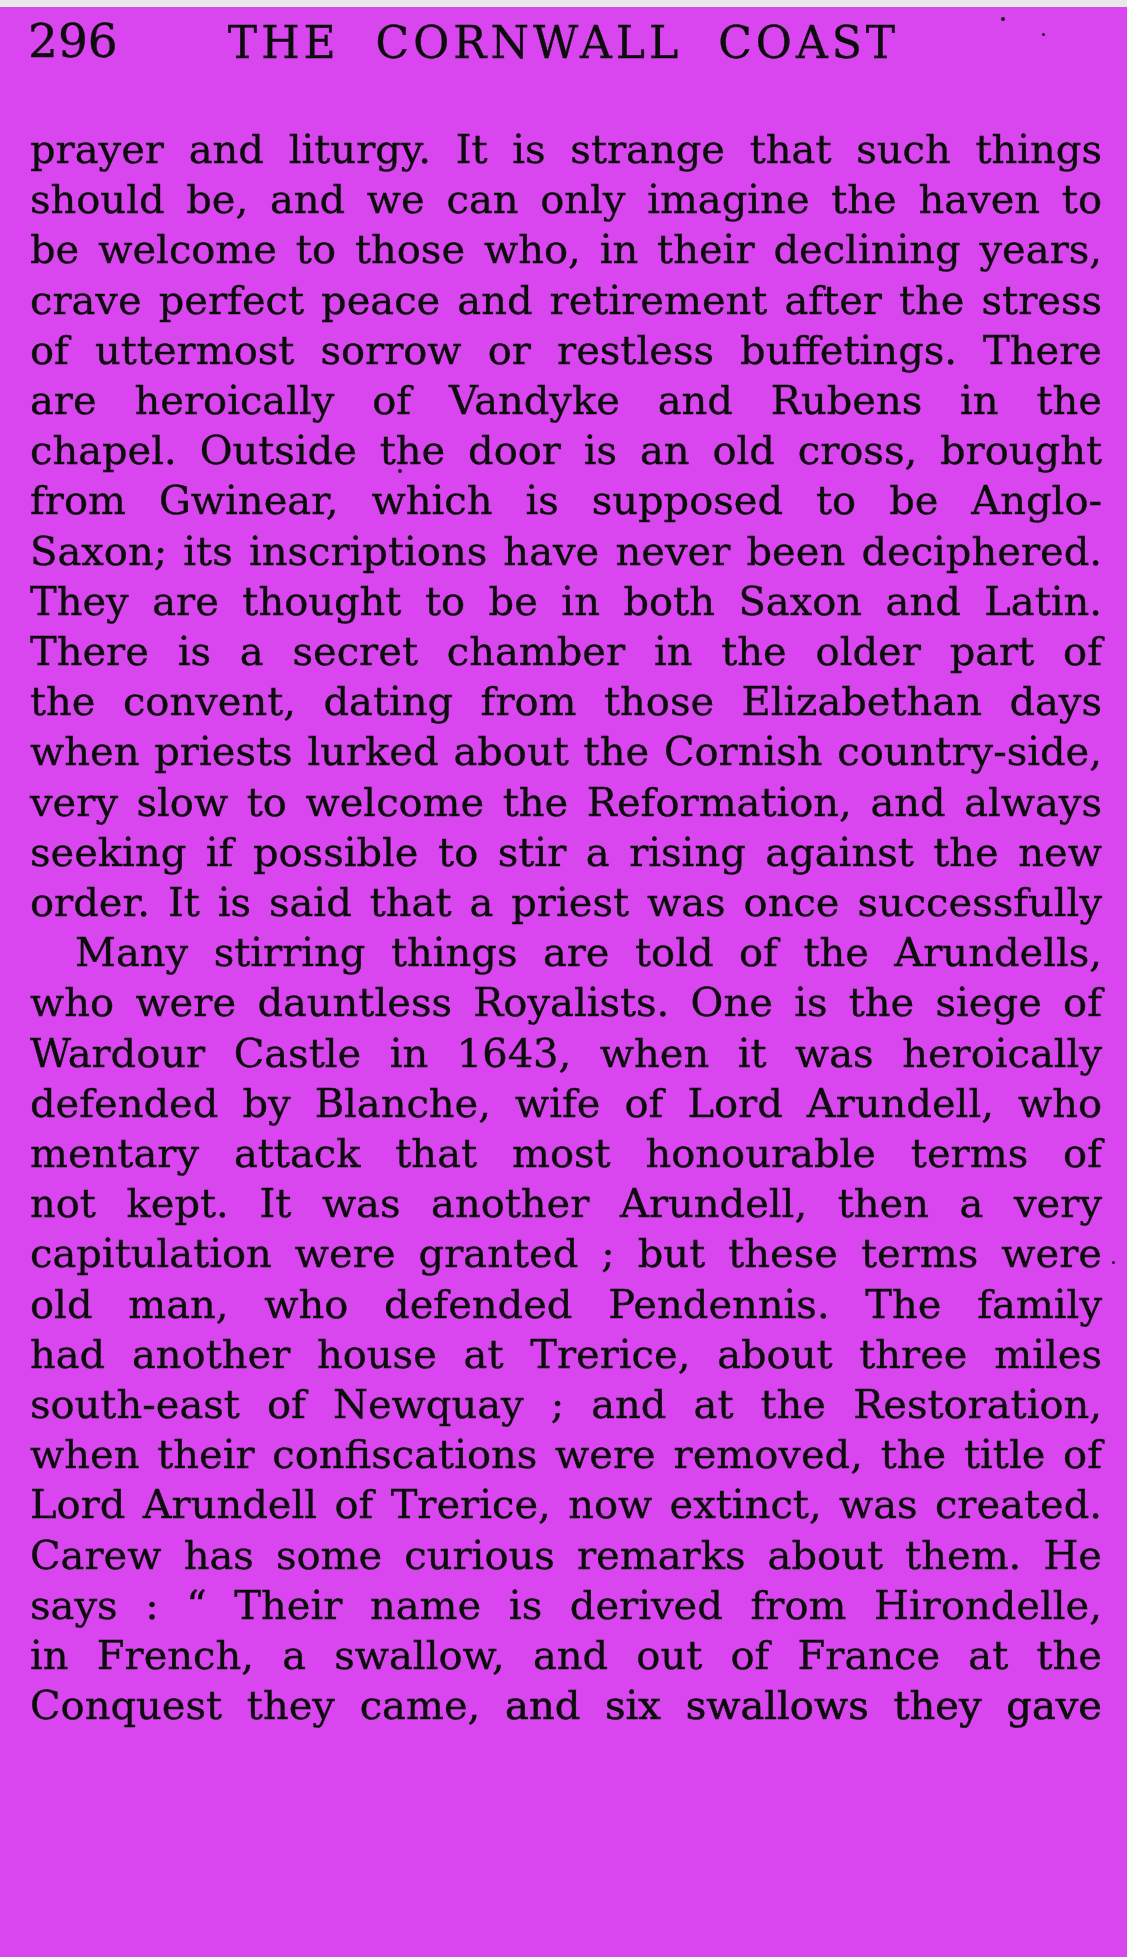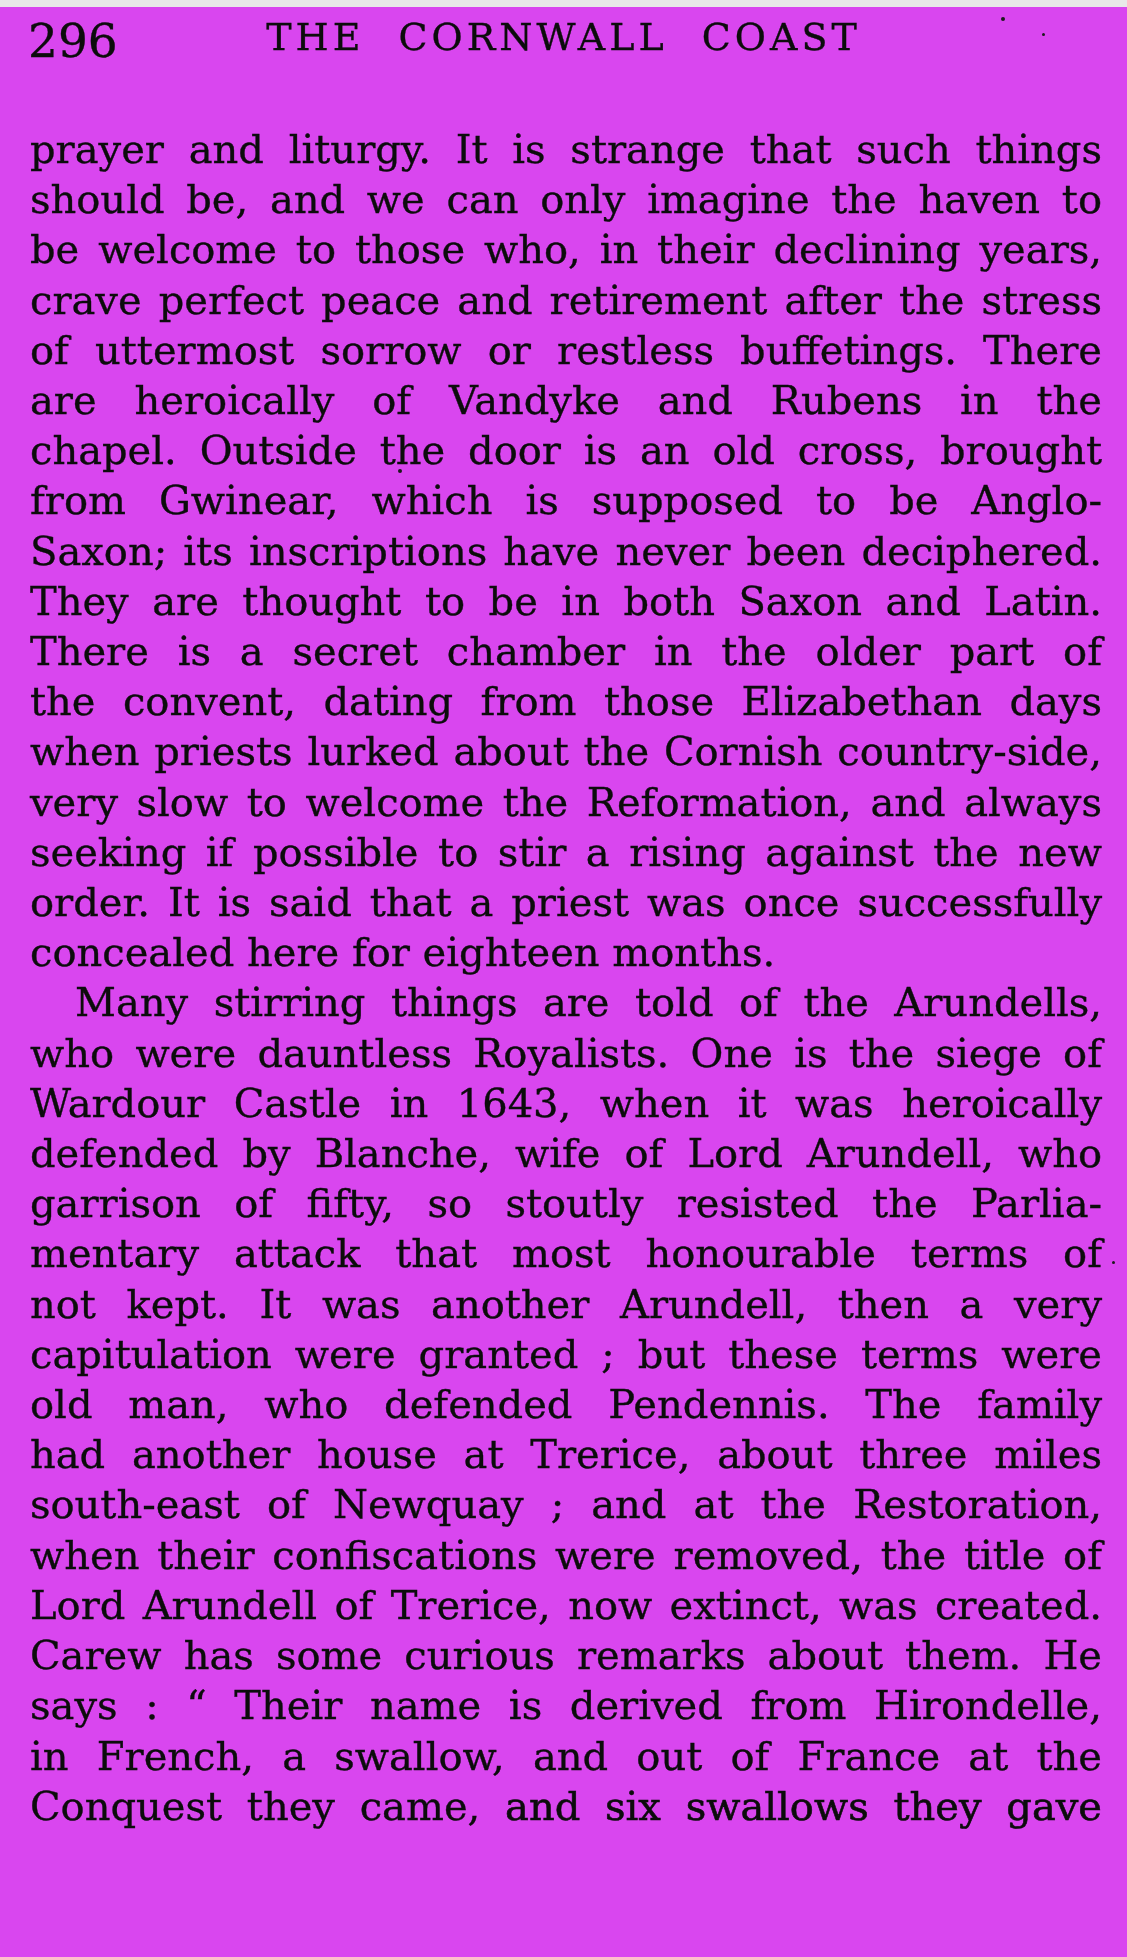--- a/index.html
+++ b/index.html
@@ -22,23 +22,23 @@
   .page-number {
     position: absolute;
     left: 28px;
     top: 8px;
     font-size: 47px;
     line-height: 52px;
   }
   .head-title {
     position: absolute;
     left: 50%;
-    top: 4px;
+    top: 10px;
     transform: translateX(-50%);
-    font-size: 38px;
+    font-size: 44px;
     line-height: 52px;
     letter-spacing: 4px;
     word-spacing: 18px;
     white-space: nowrap;
   }
   .page-body {
     position: absolute;
     left: 30px;
     top: 117px;
     width: 1072px;
@@ -88,28 +88,26 @@
       <div class="text-line">chapel.  Outside the door is an old cross, brought</div>
       <div class="text-line">from Gwinear, which is supposed to be Anglo-</div>
       <div class="text-line">Saxon; its inscriptions have never been deciphered.</div>
       <div class="text-line">They are thought to be in both Saxon and Latin.</div>
       <div class="text-line">There is a secret chamber in the older part of</div>
       <div class="text-line">the convent, dating from those Elizabethan days</div>
       <div class="text-line">when priests lurked about the Cornish country-side,</div>
       <div class="text-line">very slow to welcome the Reformation, and always</div>
       <div class="text-line">seeking if possible to stir a rising against the new</div>
       <div class="text-line">order.  It is said that a priest was once successfully</div>
-      <div class="text-line para-end">concealed here for eighteen months.</div>
     </div>
     <div>
       <div class="text-line indent">Many stirring things are told of the Arundells,</div>
       <div class="text-line">who were dauntless Royalists.  One is the siege of</div>
       <div class="text-line">Wardour Castle in 1643, when it was heroically</div>
       <div class="text-line">defended by Blanche, wife of Lord Arundell, who</div>
-      <div class="text-line">garrison of fifty, so stoutly resisted the Parlia-</div>
       <div class="text-line">mentary attack that most honourable terms of</div>
       <div class="text-line">not kept.  It was another Arundell, then a very</div>
       <div class="text-line">capitulation were granted ; but these terms were</div>
       <div class="text-line">old man, who defended Pendennis.  The family</div>
       <div class="text-line">had another house at Trerice, about three miles</div>
       <div class="text-line">south-east of Newquay ; and at the Restoration,</div>
       <div class="text-line">when their confiscations were removed, the title of</div>
       <div class="text-line">Lord Arundell of Trerice, now extinct, was created.</div>
       <div class="text-line">Carew has some curious remarks about them.  He</div>
       <div class="text-line">says : “ Their name is derived from Hirondelle,</div>

